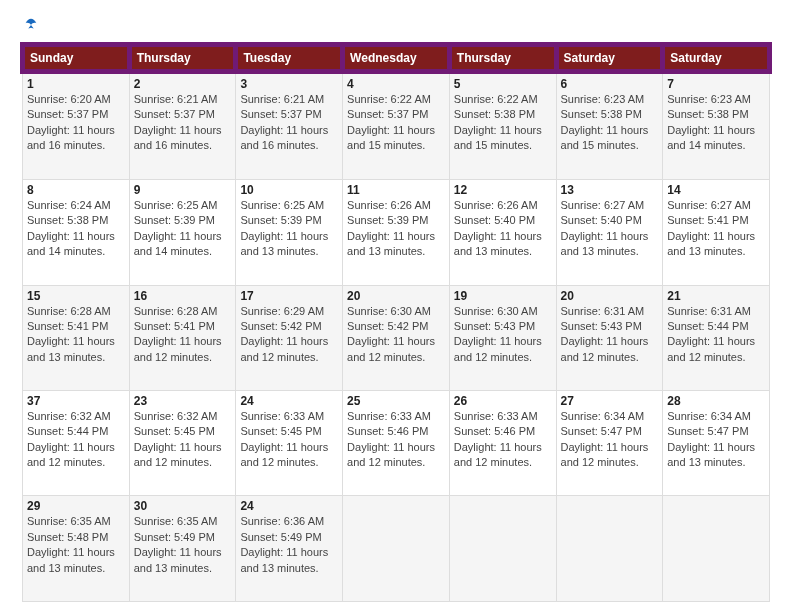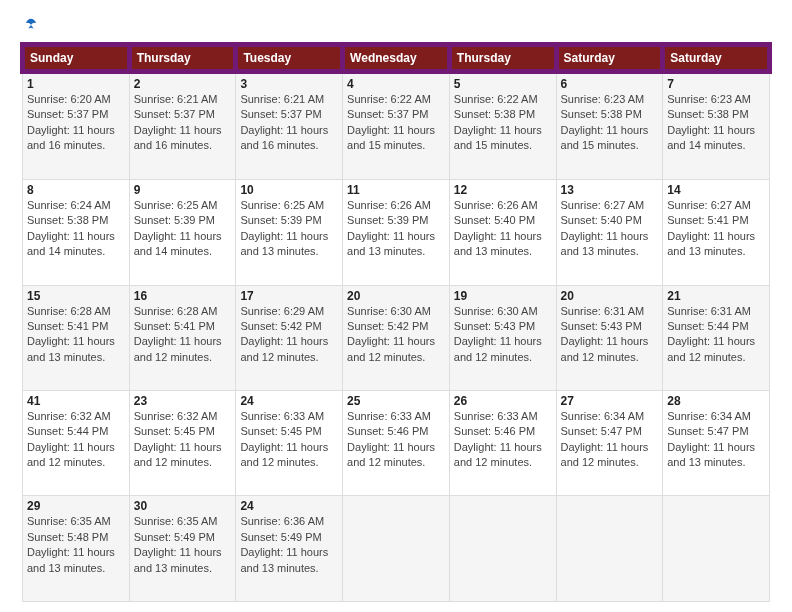--- a/index.html
+++ b/index.html
@@ -220,21 +220,21 @@
             <span class="day-num">20</span>
             <div class="day-info">Sunrise: 6:31 AM<br>Sunset: 5:43 PM<br>Daylight: 11 hours and 12 minutes.</div>
           </td>
           <td>
             <span class="day-num">21</span>
             <div class="day-info">Sunrise: 6:31 AM<br>Sunset: 5:44 PM<br>Daylight: 11 hours and 12 minutes.</div>
           </td>
         </tr>
         <tr>
           <td>
-            <span class="day-num">41</span>
+            <span class="day-num">37</span>
             <div class="day-info">Sunrise: 6:32 AM<br>Sunset: 5:44 PM<br>Daylight: 11 hours and 12 minutes.</div>
           </td>
           <td>
             <span class="day-num">23</span>
             <div class="day-info">Sunrise: 6:32 AM<br>Sunset: 5:45 PM<br>Daylight: 11 hours and 12 minutes.</div>
           </td>
           <td>
             <span class="day-num">24</span>
             <div class="day-info">Sunrise: 6:33 AM<br>Sunset: 5:45 PM<br>Daylight: 11 hours and 12 minutes.</div>
           </td>

